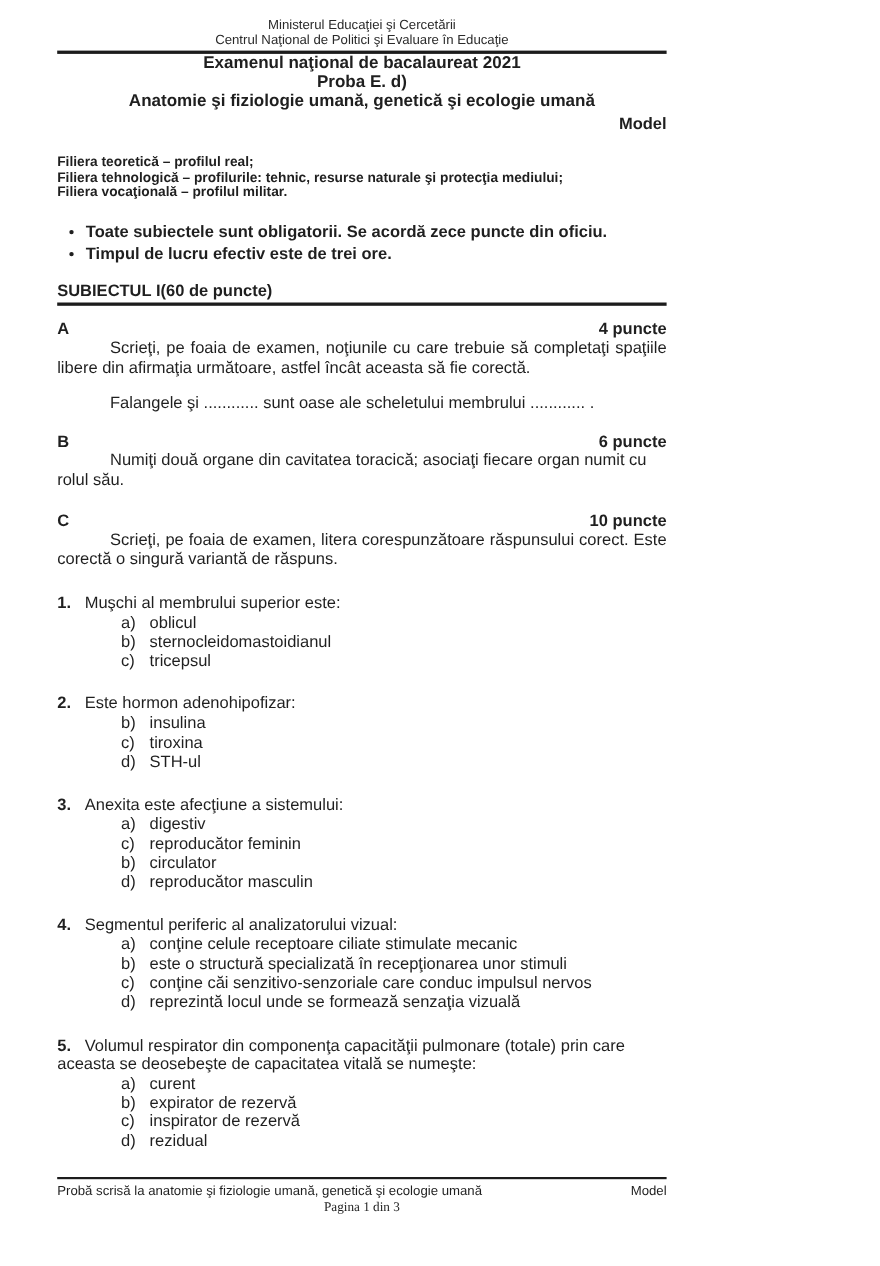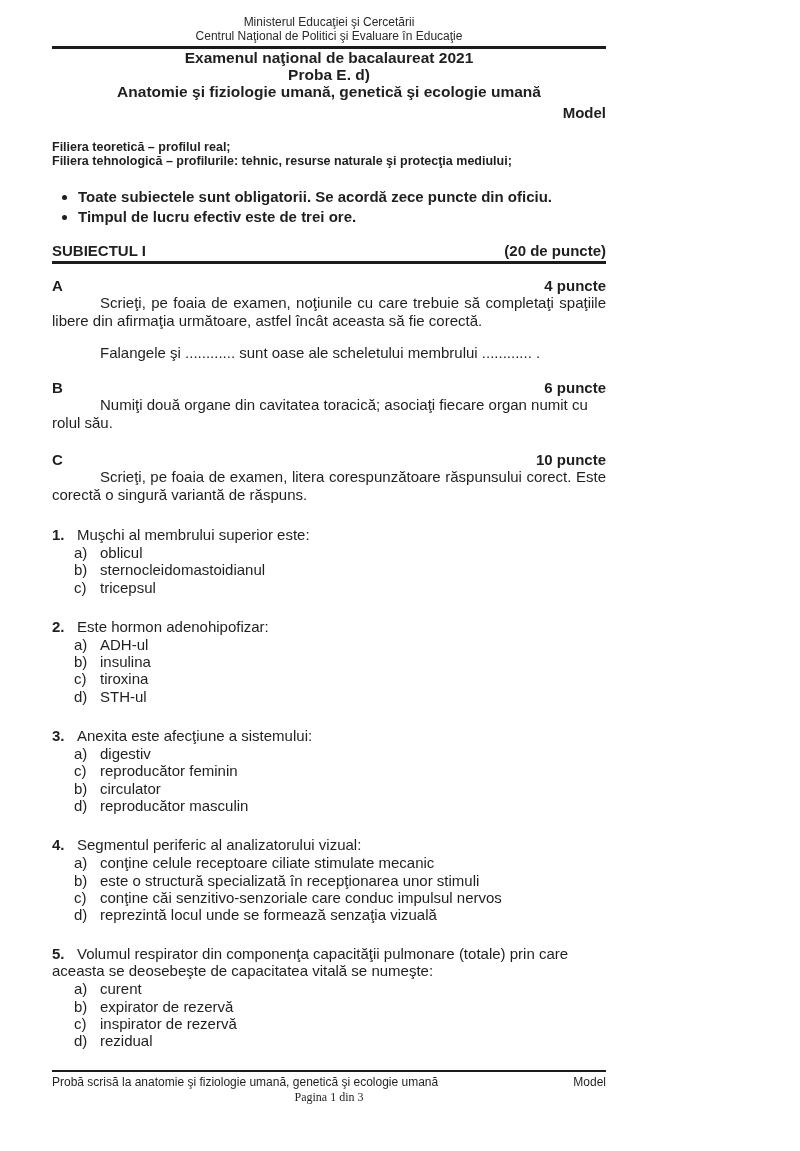--- a/index.html
+++ b/index.html
@@ -20,37 +20,37 @@
   
   .ministry { text-align: center; font-size: 12px; line-height: 14px; color: #2a2a2a; }
   .rule-header { border-top: 3px solid #1c1c1c; margin-top: 3px; }
   .title-block { text-align: center; font-weight: bold; font-size: 15.5px; line-height: 17px; }
   .model-row { margin-top: 4px; text-align: right; font-weight: bold; font-size: 15px; }
   
   .filiera { margin-top: 20px; font-size: 12.5px; line-height: 13.5px; font-weight: bold; }
   
   .instructions { margin: 19px 0 0 0; padding: 0 0 0 26px; font-weight: bold; font-size: 15px; line-height: 20px; list-style: disc outside; }
   
-  .subject-header { margin-top: 15px; display: flex; justify-content: space-between; font-weight: bold; font-size: 15px; line-height: 17px; border-bottom: 3px solid #1c1c1c; padding-bottom: 2px; }
+  .subject-header { margin-top: 15px; display: flex; font-weight: bold; font-size: 15px; line-height: 17px; border-bottom: 3px solid #1c1c1c; padding-bottom: 2px; }
   
   .section { font-size: 15px; }
   .sec-a { margin-top: 13px; }
   .sec-b { margin-top: 17px; }
   .sec-c { margin-top: 19px; }
   .sec-head { display: flex; justify-content: space-between; font-weight: bold; line-height: 17px; }
   .para { margin: 0; line-height: 18px; }
   .para.indent { text-indent: 48px; }
   .para.justify { text-align: justify; }
   .statement { margin: 14px 0 0 0; padding-left: 48px; line-height: 18px; }
   
   .question { margin-top: 22px; font-size: 15px; }
   .q-head { line-height: 17px; }
   .q-num { display: inline-block; min-width: 25px; font-weight: bold; }
   .q-options { padding-left: 22px; margin-top: 1px; }
-  .opt { line-height: 17.3px; }
+  .opt { line-height: 17.3px; margin-left: 36px; }
   .opt-letter { display: inline-block; width: 26px; }
   
   .footer { position: absolute; left: 52px; right: 70px; top: 1070px; border-top: 2px solid #1c1c1c; padding-top: 3px; font-size: 12px; line-height: 15px; }
   .footer-row { display: flex; justify-content: space-between; }
   .footer-page { text-align: center; font-family: Liberation Serif, serif; }
 </style>
 </head>
 <body>
 
 <div class="page">
@@ -66,30 +66,31 @@
     <div>Examenul naţional de bacalaureat 2021</div>
     <div>Proba E. d)</div>
     <div>Anatomie şi fiziologie umană, genetică şi ecologie umană</div>
   </div>
 
   <div class="model-row">Model</div>
 
   <div class="filiera">
     <div>Filiera teoretică – profilul real;</div>
     <div>Filiera tehnologică – profilurile: tehnic, resurse naturale şi protecţia mediului;</div>
+    <div>Filiera vocaţională – profilul militar.</div>
   </div>
 
   <ul class="instructions">
     <li>Toate subiectele sunt obligatorii. Se acordă zece puncte din oficiu.</li>
     <li>Timpul de lucru efectiv este de trei ore.</li>
   </ul>
 
   <div class="subject-header">
     <span>SUBIECTUL I</span>
-    <span>(20 de puncte)</span>
+    <span>(60 de puncte)</span>
   </div>
 
   <div class="section sec-a">
     <div class="sec-head">
       <span>A</span>
       <span>4 puncte</span>
     </div>
     <p class="para indent justify">Scrieţi, pe foaia de examen, noţiunile cu care trebuie să completaţi spaţiile libere din afirmaţia următoare, astfel încât aceasta să fie corectă.</p>
     <p class="statement">Falangele şi ............ sunt oase ale scheletului membrului ............ .</p>
   </div>
@@ -119,21 +120,20 @@
       <div class="opt"><span class="opt-letter">b)</span><span>sternocleidomastoidianul</span></div>
       <div class="opt"><span class="opt-letter">c)</span><span>tricepsul</span></div>
     </div>
   </div>
 
   <div class="question">
     <div class="q-head">
       <span class="q-num">2.</span><span class="q-text">Este hormon adenohipofizar:</span>
     </div>
     <div class="q-options">
-      <div class="opt"><span class="opt-letter">a)</span><span>ADH-ul</span></div>
       <div class="opt"><span class="opt-letter">b)</span><span>insulina</span></div>
       <div class="opt"><span class="opt-letter">c)</span><span>tiroxina</span></div>
       <div class="opt"><span class="opt-letter">d)</span><span>STH-ul</span></div>
     </div>
   </div>
 
   <div class="question">
     <div class="q-head">
       <span class="q-num">3.</span><span class="q-text">Anexita este afecţiune a sistemului:</span>
     </div>

